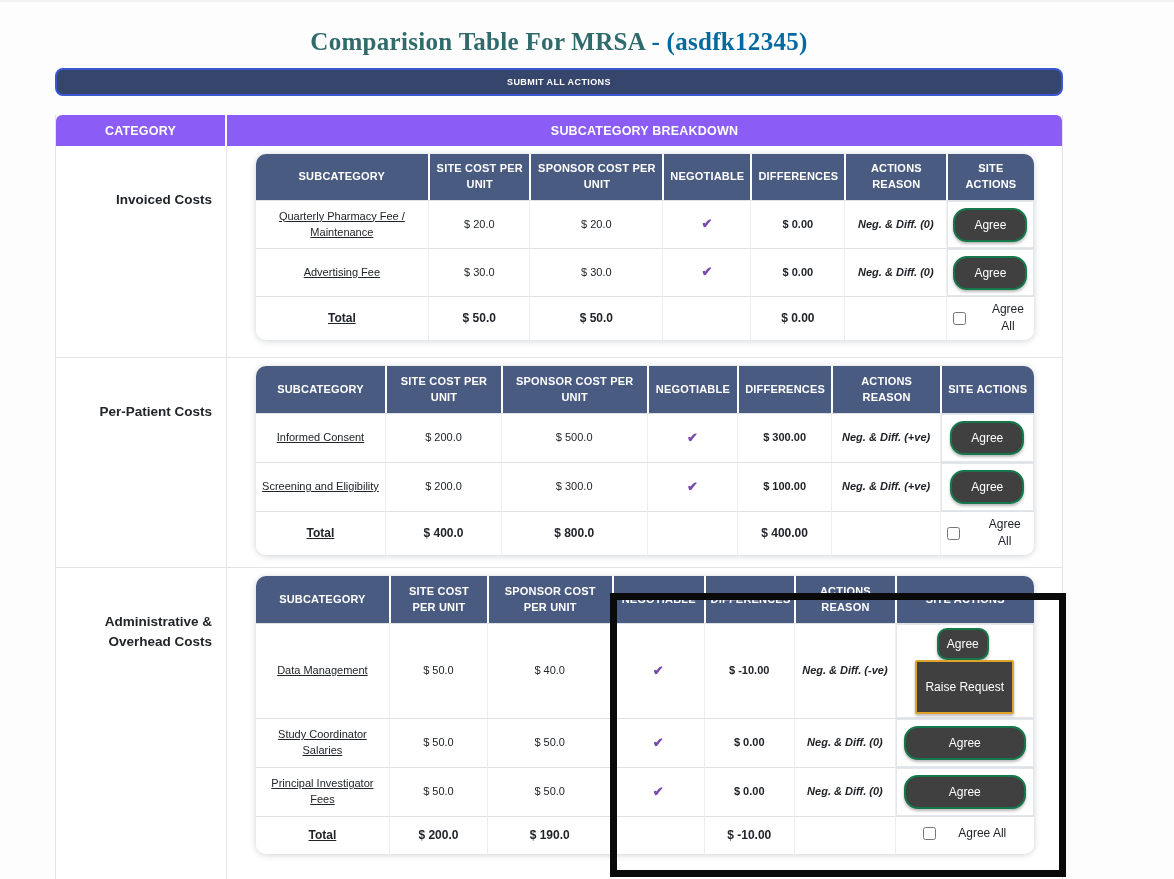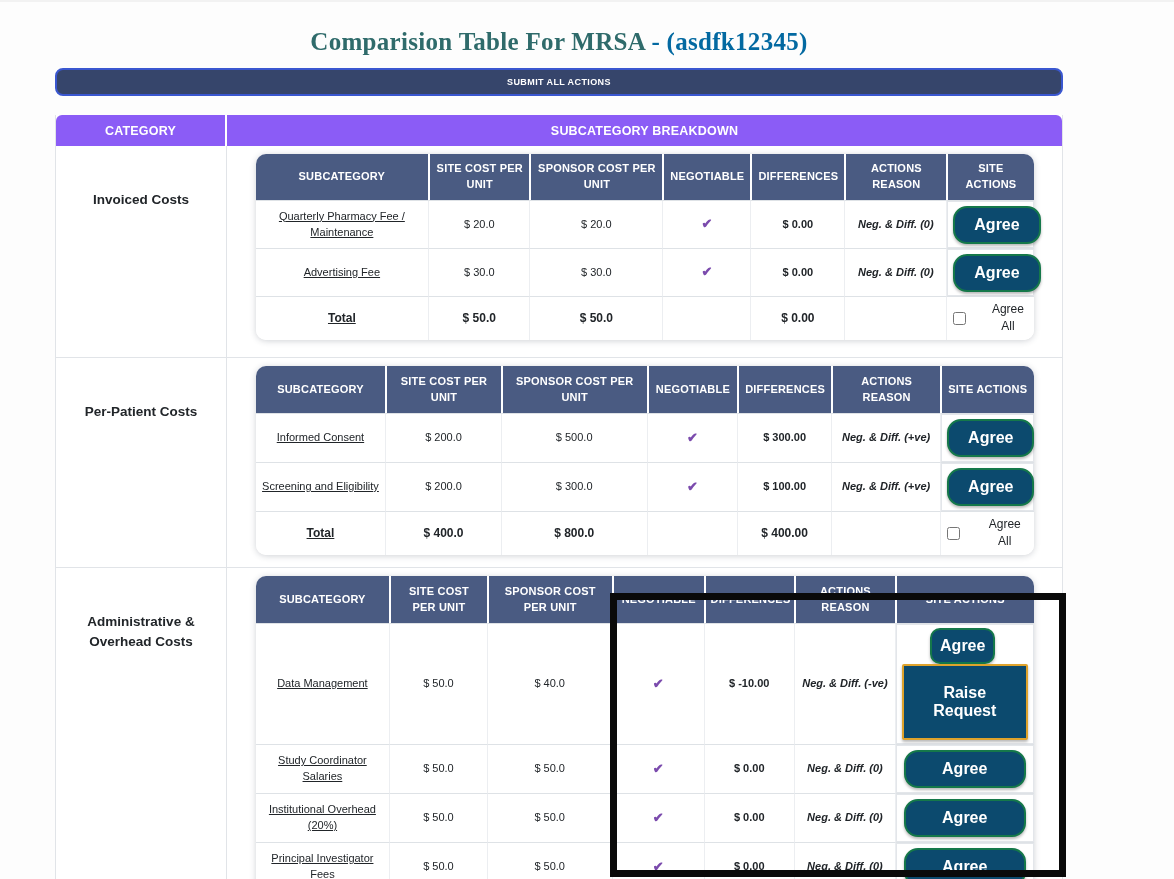--- a/index.html
+++ b/index.html
@@ -14,21 +14,21 @@
   .submit-btn { display: block; width: 100%; height: 28px; background: #36456b; border: 2px solid #3a57d0; border-radius: 8px; color: #ffffff; font-size: 9px; font-weight: bold; letter-spacing: 0.4px; cursor: pointer; font-family: "Liberation Sans", sans-serif; }
 
   .outer-table { margin-top: 19px; background: #ffffff; border: 1px solid #e1e4e8; border-top: none; }
   .outer-header { display: flex; height: 31px; }
   .oh-cell { background: #8b5cf6; color: #ffffff; font-weight: bold; font-size: 12.5px; display: flex; align-items: center; justify-content: center; letter-spacing: 0.2px; }
   .oh-cat { width: 171px; border-top-left-radius: 6px; border-right: 2px solid #ffffff; }
   .oh-break { flex: 1; border-top-right-radius: 6px; }
 
   .cat-row { display: flex; border-bottom: 1px solid #e1e4e8; }
   .cat-row.last { border-bottom: none; }
-  .cat-cell { width: 171px; border-right: 1px solid #e1e4e8; text-align: center; padding: 44px 14px 0 14px; font-weight: bold; font-size: 13.5px; color: #212529; line-height: 1.5; }
+  .cat-cell { width: 171px; border-right: 1px solid #e1e4e8; text-align: right; padding: 44px 14px 0 14px; font-weight: bold; font-size: 13.5px; color: #212529; line-height: 1.5; }
   .break-cell { flex: 1; display: flex; justify-content: center; align-items: flex-start; }
   .row-invoiced { height: 212px; }
   .row-perpatient { height: 210px; }
   .row-admin { height: 320px; }
   .wrap-1 { margin-top: 19px; }
   .wrap-2 { margin-top: 18px; }
   .wrap-3 { margin-top: 23px; }
 
   .inner-wrap { border-radius: 10px; box-shadow: 0 1px 6px rgba(40,50,70,0.22); background: #fff; margin-top: 8px; }
   table.inner { width: 778px; border-collapse: separate; border-spacing: 0; table-layout: fixed; }
@@ -47,21 +47,21 @@
 
   td.actions-td { box-shadow: inset 0 0 0 1px #e3e6ea; }
 
   .money { color: #212529; }
   .diff-zero { color: #101418; font-weight: bold; }
   .diff-pos  { color: #009861; font-weight: bold; }
   .diff-neg  { color: #e8274b; font-weight: bold; }
   .reason { font-weight: bold; font-style: italic; color: #15233f; font-size: 11.5px; }
   .check { color: #7b4bad; font-size: 13px; font-weight: bold; }
 
-  .btn { background: #0c4a6e; color: #ffffff; font-weight: bold; font-size: 16px; cursor: pointer; box-shadow: 0 2px 3px rgba(0,0,0,0.28); font-family: "Liberation Sans", sans-serif; }
+  .btn { background: #404040; color: #ffffff; font-weight: normal; font-size: 12px; cursor: pointer; box-shadow: 0 2px 3px rgba(0,0,0,0.28); font-family: "Liberation Sans", sans-serif; }
   .btn-agree { border: 2px solid #15784a; border-radius: 14px; padding: 8px 19px; }
   .btn-agree-wide { border: 2px solid #15784a; border-radius: 14px; padding: 8px 0; width: 122px; }
   .btn-agree-sm { border: 2px solid #15784a; border-radius: 10px; padding: 7px 8px; margin-right: 4px; }
   .btn-raise { border: 2px solid #dfa32c; border-radius: 2px; padding: 18px 8px; }
 
   .agree-all { display: inline-flex; align-items: center; gap: 22px; font-size: 12px; font-weight: normal; color: #212529; cursor: pointer; }
   .agree-all input { width: 13px; height: 13px; cursor: pointer; }
 
   .annotation-rect { position: absolute; left: 610px; top: 591px; width: 456px; height: 284px; border: 7px solid #0a0a0a; z-index: 5; pointer-events: none; }
 </style>
@@ -256,31 +256,20 @@
                 <td class="money">$ 50.0</td>
                 <td class="money">$ 50.0</td>
                 <td><span class="check">✔</span></td>
                 <td class="diff-zero">$ 0.00</td>
                 <td class="reason">Neg. &amp; Diff. (0)</td>
                 <td class="actions-td">
                   <button class="btn btn-agree-wide">Agree</button>
                 </td>
               </tr>
               <tr>
-                <td>Institutional Overhead (20%)</td>
-                <td class="money">$ 50.0</td>
-                <td class="money">$ 50.0</td>
-                <td><span class="check">✔</span></td>
-                <td class="diff-zero">$ 0.00</td>
-                <td class="reason">Neg. &amp; Diff. (0)</td>
-                <td class="actions-td">
-                  <button class="btn btn-agree-wide">Agree</button>
-                </td>
-              </tr>
-              <tr>
                 <td>Principal Investigator Fees</td>
                 <td class="money">$ 50.0</td>
                 <td class="money">$ 50.0</td>
                 <td><span class="check">✔</span></td>
                 <td class="diff-zero">$ 0.00</td>
                 <td class="reason">Neg. &amp; Diff. (0)</td>
                 <td class="actions-td">
                   <button class="btn btn-agree-wide">Agree</button>
                 </td>
               </tr>

